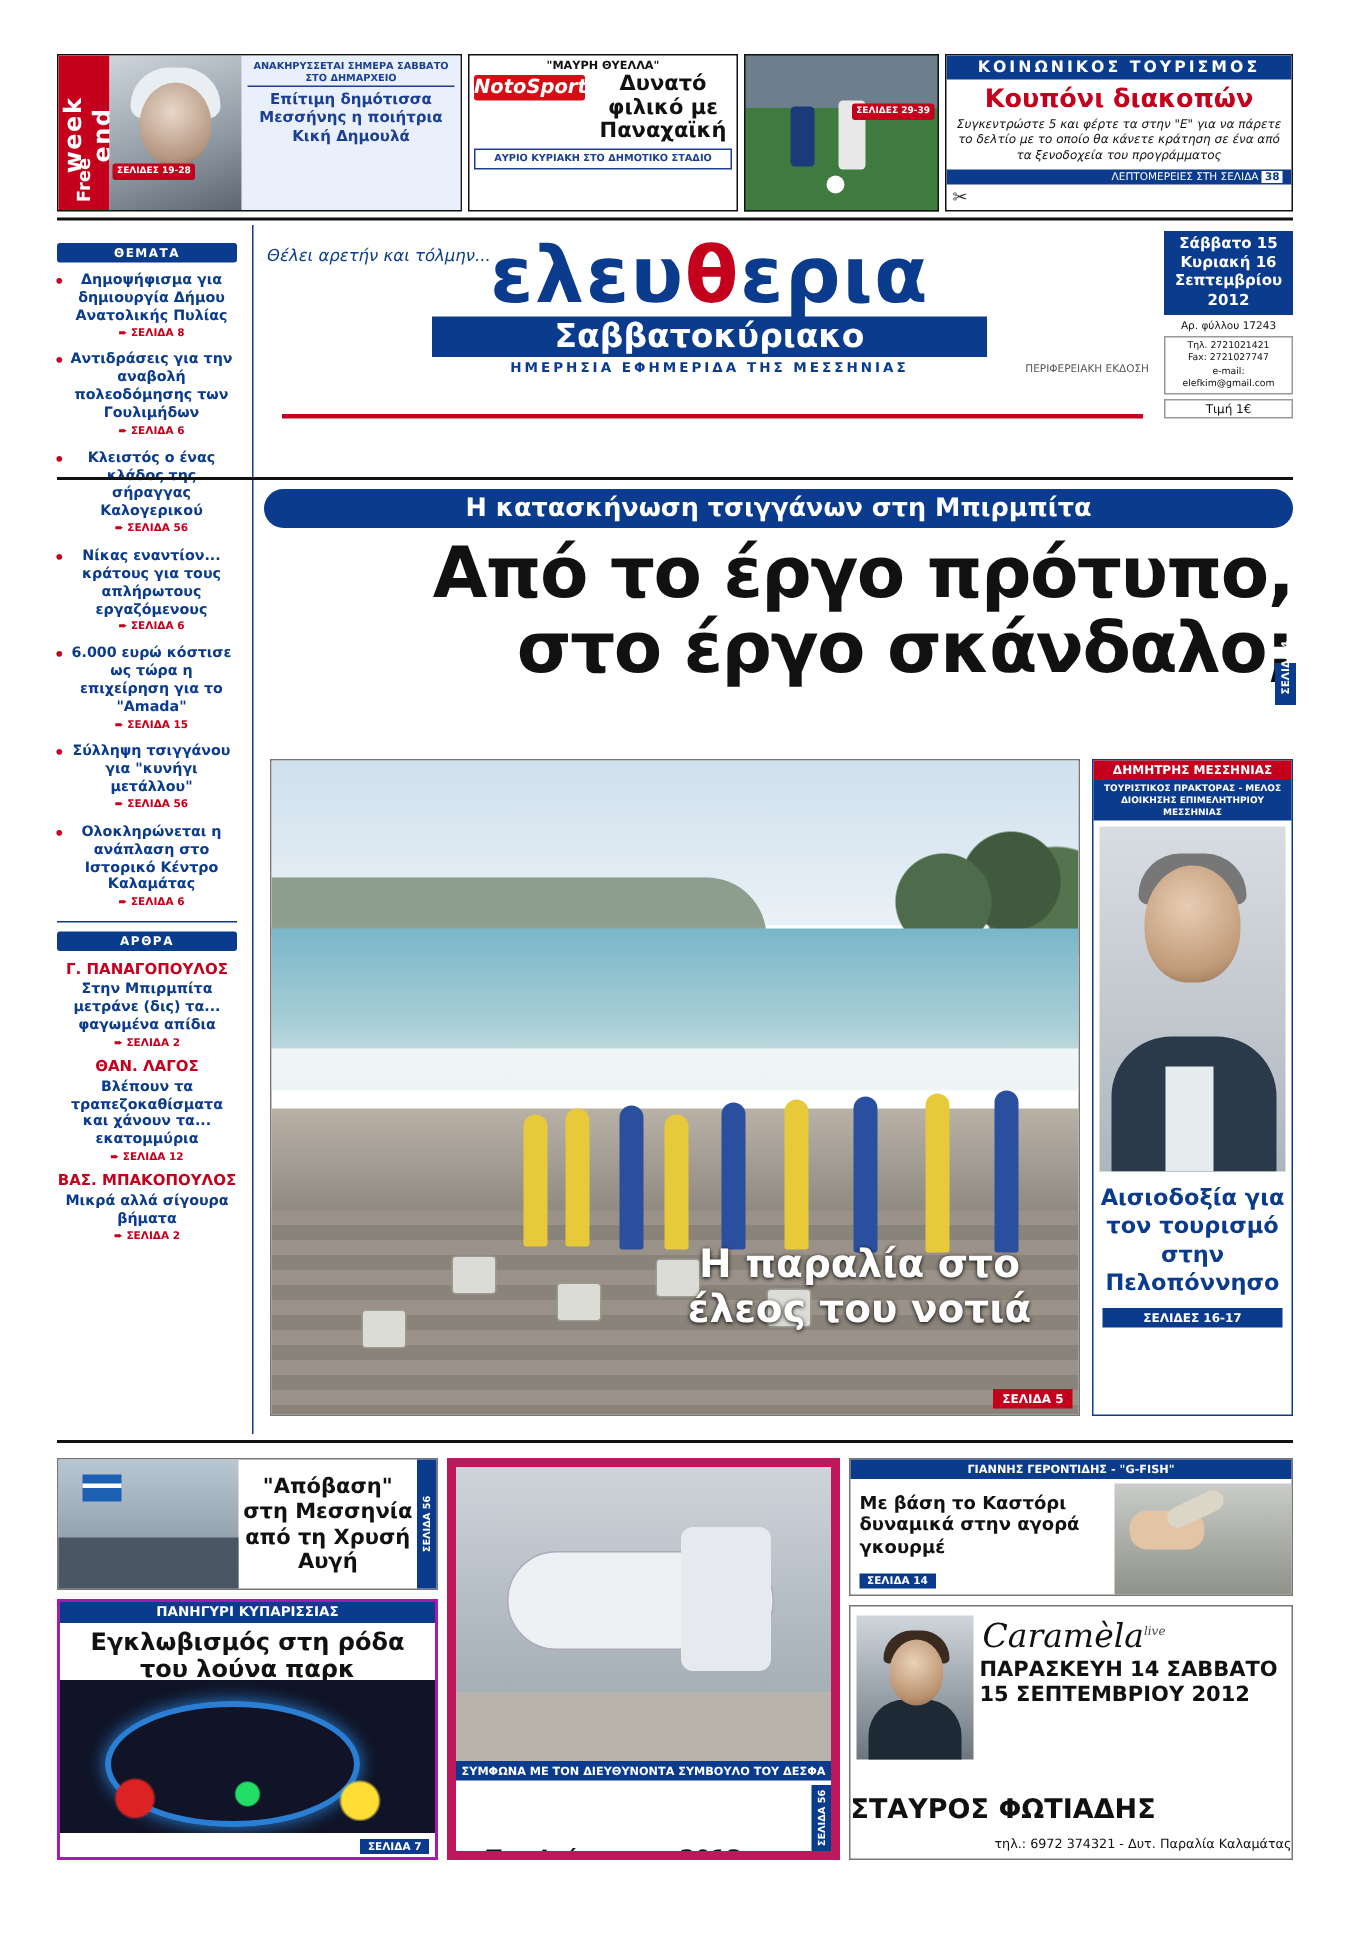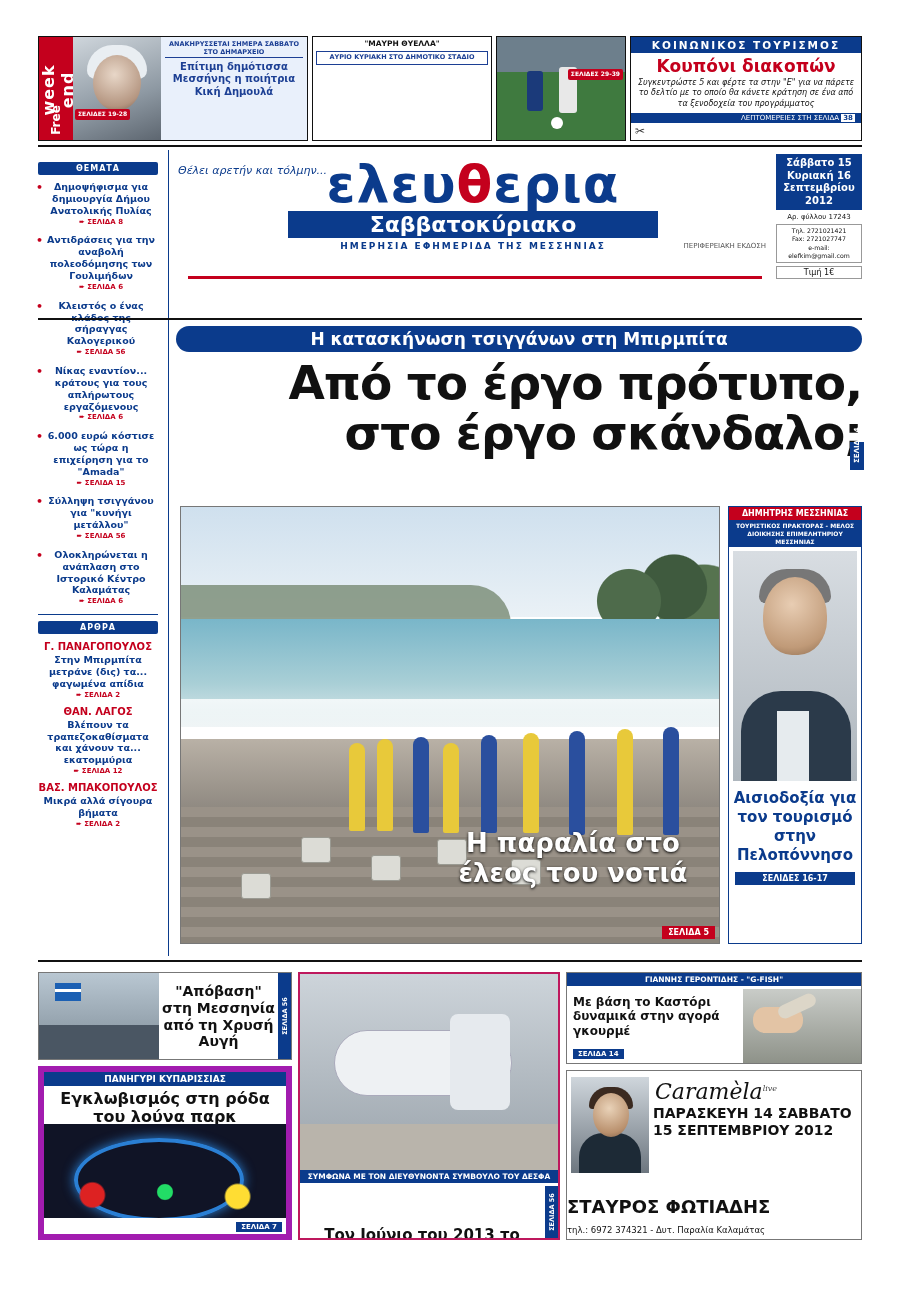--- a/index.html
+++ b/index.html
@@ -135,33 +135,33 @@
   .pb-photo .head { position:absolute; left:30px; top:26px; width:64px; height:78px; border-radius:50% 50% 45% 45%;
                     background:radial-gradient(circle at 45% 35%, #e8cdb3, #c09a78 70%, #8a6a4e); }
   .pb-photo .hair { position:absolute; left:26px; top:18px; width:72px; height:34px; border-radius:36px 36px 8px 8px; background:#777; }
   .pb-photo .body { position:absolute; left:8px; bottom:0; width:110px; height:90px; background:#2b3a4a; border-radius:40px 40px 0 0;}
   .pb-photo .shirt { position:absolute; left:44px; bottom:0; width:32px; height:70px; background:#e6ebee; }
   .pb-text { text-align:center; color:#0b3b8c; font-size:15px; font-weight:bold; line-height:1.25; margin-top:8px; }
   .pb-pages { background:#0b3b8c; color:#fff; font-size:8px; font-weight:bold; text-align:center; padding:2px 0; margin:8px 6px 0;}
 
   
   .bottom { position:absolute; left:38px; top:972px; width:824px; height:268px; display:flex; gap:6px; }
-  .bbox { border:2px solid #be185d; background:#fff; position:relative; overflow:hidden; }
+  .bbox { border:6px solid #be185d; background:#fff; position:relative; overflow:hidden; }
 
   .b-left { width:254px; display:flex; flex-direction:column; gap:6px; border:none; }
   .b-apo { height:88px; border:1px solid #777; display:flex; position:relative; }
   .b-apo .pic { width:120px; background:linear-gradient(#b9c7d2,#7d8b96); position:relative; }
   .b-apo .pic .flag { position:absolute; left:16px; top:10px; width:26px; height:18px; background:#1c60b3; }
   .b-apo .pic .flag::after { content:""; position:absolute; left:0; top:6px; width:26px; height:3px; background:#fff; }
   .b-apo .pic .crowd { position:absolute; left:0; bottom:0; width:100%; height:34px; background:#4a5663; }
   .b-apo .txt { flex:1; font-size:14px; font-weight:bold; color:#111; text-align:center; line-height:1.2; padding-top:10px; }
   .b-apo .side { width:13px; background:#0b3b8c; color:#fff; font-size:6.5px; font-weight:bold; display:flex; align-items:center; justify-content:center;}
   .b-apo .side span { transform:rotate(-90deg); white-space:nowrap; }
 
-  .b-luna { flex:1; border:6px solid #a21caf; position:relative; }
+  .b-luna { flex:1; border:2px solid #a21caf; position:relative; }
   .b-luna .hd { background:#0b3b8c; color:#fff; font-size:9px; font-weight:bold; text-align:center; padding:2px 0; }
   .b-luna .tt { font-size:16px; font-weight:bold; text-align:center; line-height:1.15; padding:4px 2px; color:#111;}
   .b-luna .pic { position:absolute; left:0; right:0; bottom:16px; top:52px; background:#101426; overflow:hidden;}
   .b-luna .pic .ride { position:absolute; left:30px; top:14px; width:170px; height:84px; border-radius:50%;
                        border:4px solid #2a7fd4; box-shadow:0 0 12px #2a7fd4; }
   .b-luna .pic .lights { position:absolute; left:0; bottom:8px; width:100%; height:30px;
                          background:radial-gradient(circle at 20% 50%, #d22 0 6%, transparent 7%),
                                     radial-gradient(circle at 50% 40%, #2d6 0 6%, transparent 7%),
                                     radial-gradient(circle at 80% 55%, #fd3 0 6%, transparent 7%); }
   .b-luna .pg { position:absolute; right:4px; bottom:2px; background:#0b3b8c; color:#fff; font-size:7px; font-weight:bold; padding:1px 5px;}
@@ -193,21 +193,21 @@
   .b-caramela .photo { position:absolute; left:4px; top:6px; width:78px; height:96px; background:linear-gradient(#cfd6dc,#6d767f); }
   .b-caramela .photo .head { position:absolute; left:22px; top:16px; width:36px; height:44px; border-radius:50%;
                              background:radial-gradient(circle at 45% 35%, #e9d2b8, #b9906d 70%, #7c5d46);}
   .b-caramela .photo .hair { position:absolute; left:18px; top:10px; width:44px; height:22px; border-radius:22px 22px 4px 4px; background:#3b2a20;}
   .b-caramela .photo .body { position:absolute; left:8px; bottom:0; width:62px; height:40px; background:#1d2a36; border-radius:24px 24px 0 0;}
   .b-caramela .logo { position:absolute; left:88px; top:8px; font-size:22px; color:#111; font-style:italic; font-family:"DejaVu Serif", serif;}
   .b-caramela .logo small { font-size:8px; vertical-align:super; color:#444; }
   .b-caramela .dates { position:absolute; left:86px; top:34px; right:4px; font-size:14px; font-weight:bold; color:#111;
                        line-height:1.18; }
   .b-caramela .name { position:absolute; left:0; right:0; bottom:22px; text-align:left; font-size:18px; font-weight:bold; color:#111; }
-  .b-caramela .tel { position:absolute; left:0; right:0; bottom:4px; text-align:left; font-size:8.5px; color:#111; }
+  .b-caramela .tel { position:absolute; left:0; right:0; bottom:4px; text-align:right; font-size:8.5px; color:#111; }
 
   
   .hr-top { position:absolute; left:38px; top:145px; width:824px; height:2px; background:#111; }
   .hr-mid { position:absolute; left:38px; top:318px; width:824px; height:2px; background:#111; }
   .hr-bot { position:absolute; left:38px; top:960px; width:824px; height:2px; background:#111; }
   .vr-left { position:absolute; left:168px; top:150px; width:1px; height:806px; background:#0b3b8c; }
 </style>
 </head>
 <body>
 
@@ -226,20 +226,28 @@
         <div class="we-pages">ΣΕΛΙΔΕΣ 19-28</div>
       </div>
       <div class="we-txt">
         <div class="we-head">ΑΝΑΚΗΡΥΣΣΕΤΑΙ ΣΗΜΕΡΑ ΣΑΒΒΑΤΟ ΣΤΟ ΔΗΜΑΡΧΕΙΟ</div>
         <div class="we-body">Επίτιμη δημότισσα Μεσσήνης η ποιήτρια Κική Δημουλά</div>
       </div>
     </div>
 
     <div class="ad ad-noto">
       <div class="noto-top">"ΜΑΥΡΗ ΘΥΕΛΛΑ"</div>
+      <div class="noto-row">
+        <div class="noto-left">
+          <div class="noto-logo">NotoSport</div>
+        </div>
+        <div class="noto-right">
+          <div class="noto-main">Δυνατό φιλικό με Παναχαϊκή</div>
+        </div>
+      </div>
       <div class="noto-sub">ΑΥΡΙΟ ΚΥΡΙΑΚΗ ΣΤΟ ΔΗΜΟΤΙΚΟ ΣΤΑΔΙΟ</div>
     </div>
 
     <div class="ad ad-football">
       <div class="sky"></div>
       <div class="p1"></div>
       <div class="p2"></div>
       <div class="ball"></div>
       <div class="pages">ΣΕΛΙΔΕΣ 29-39</div>
     </div>

